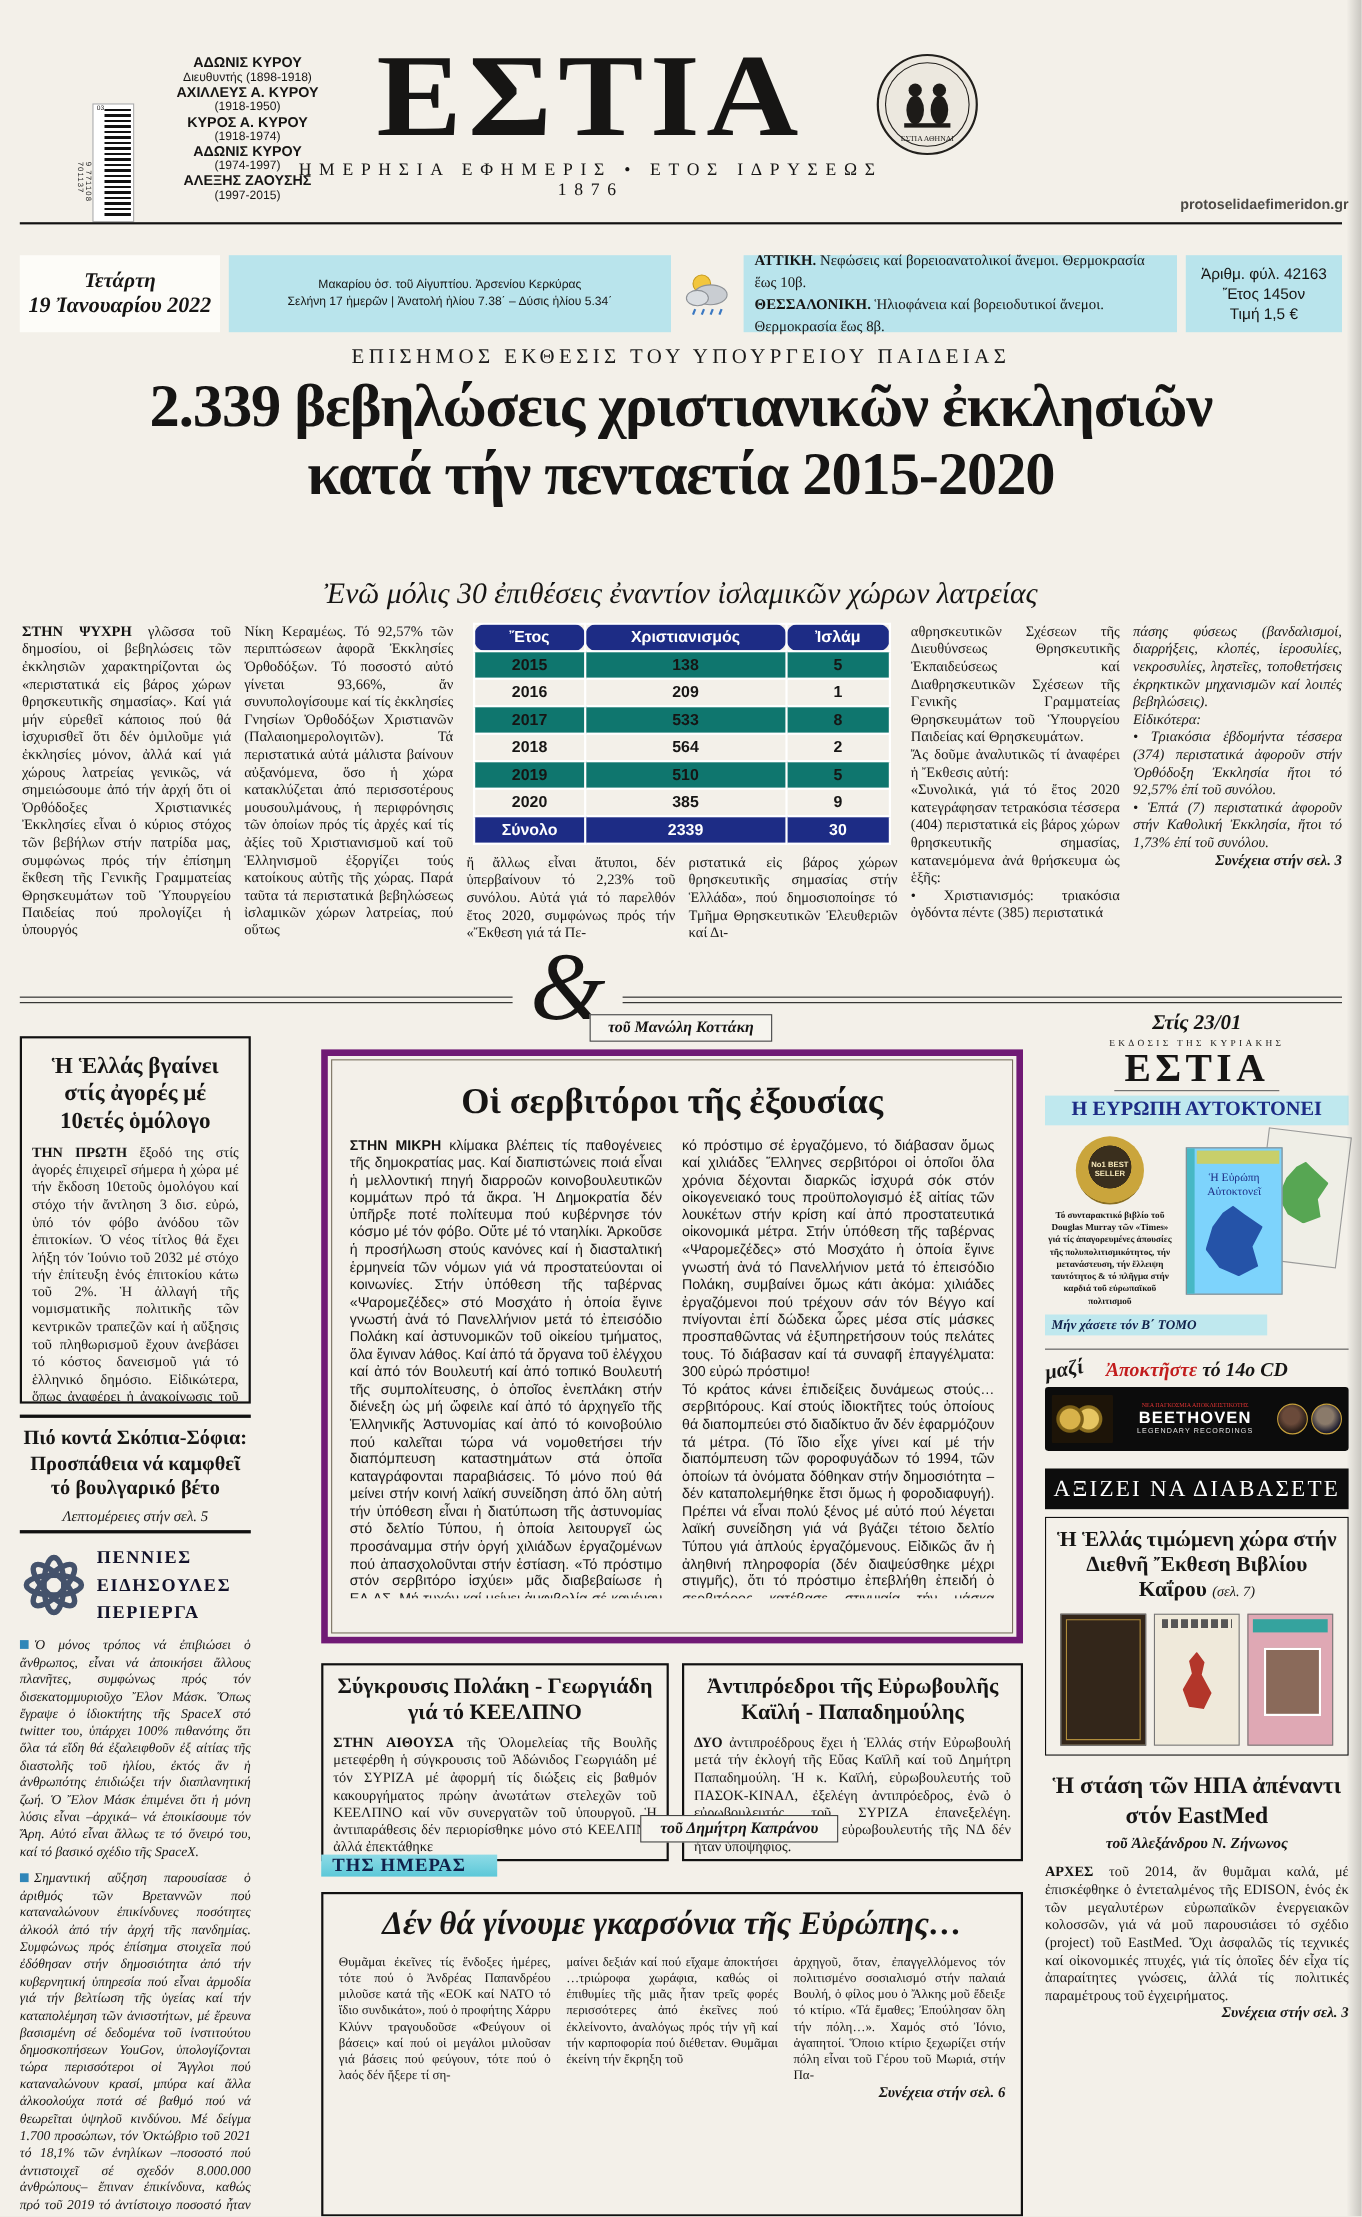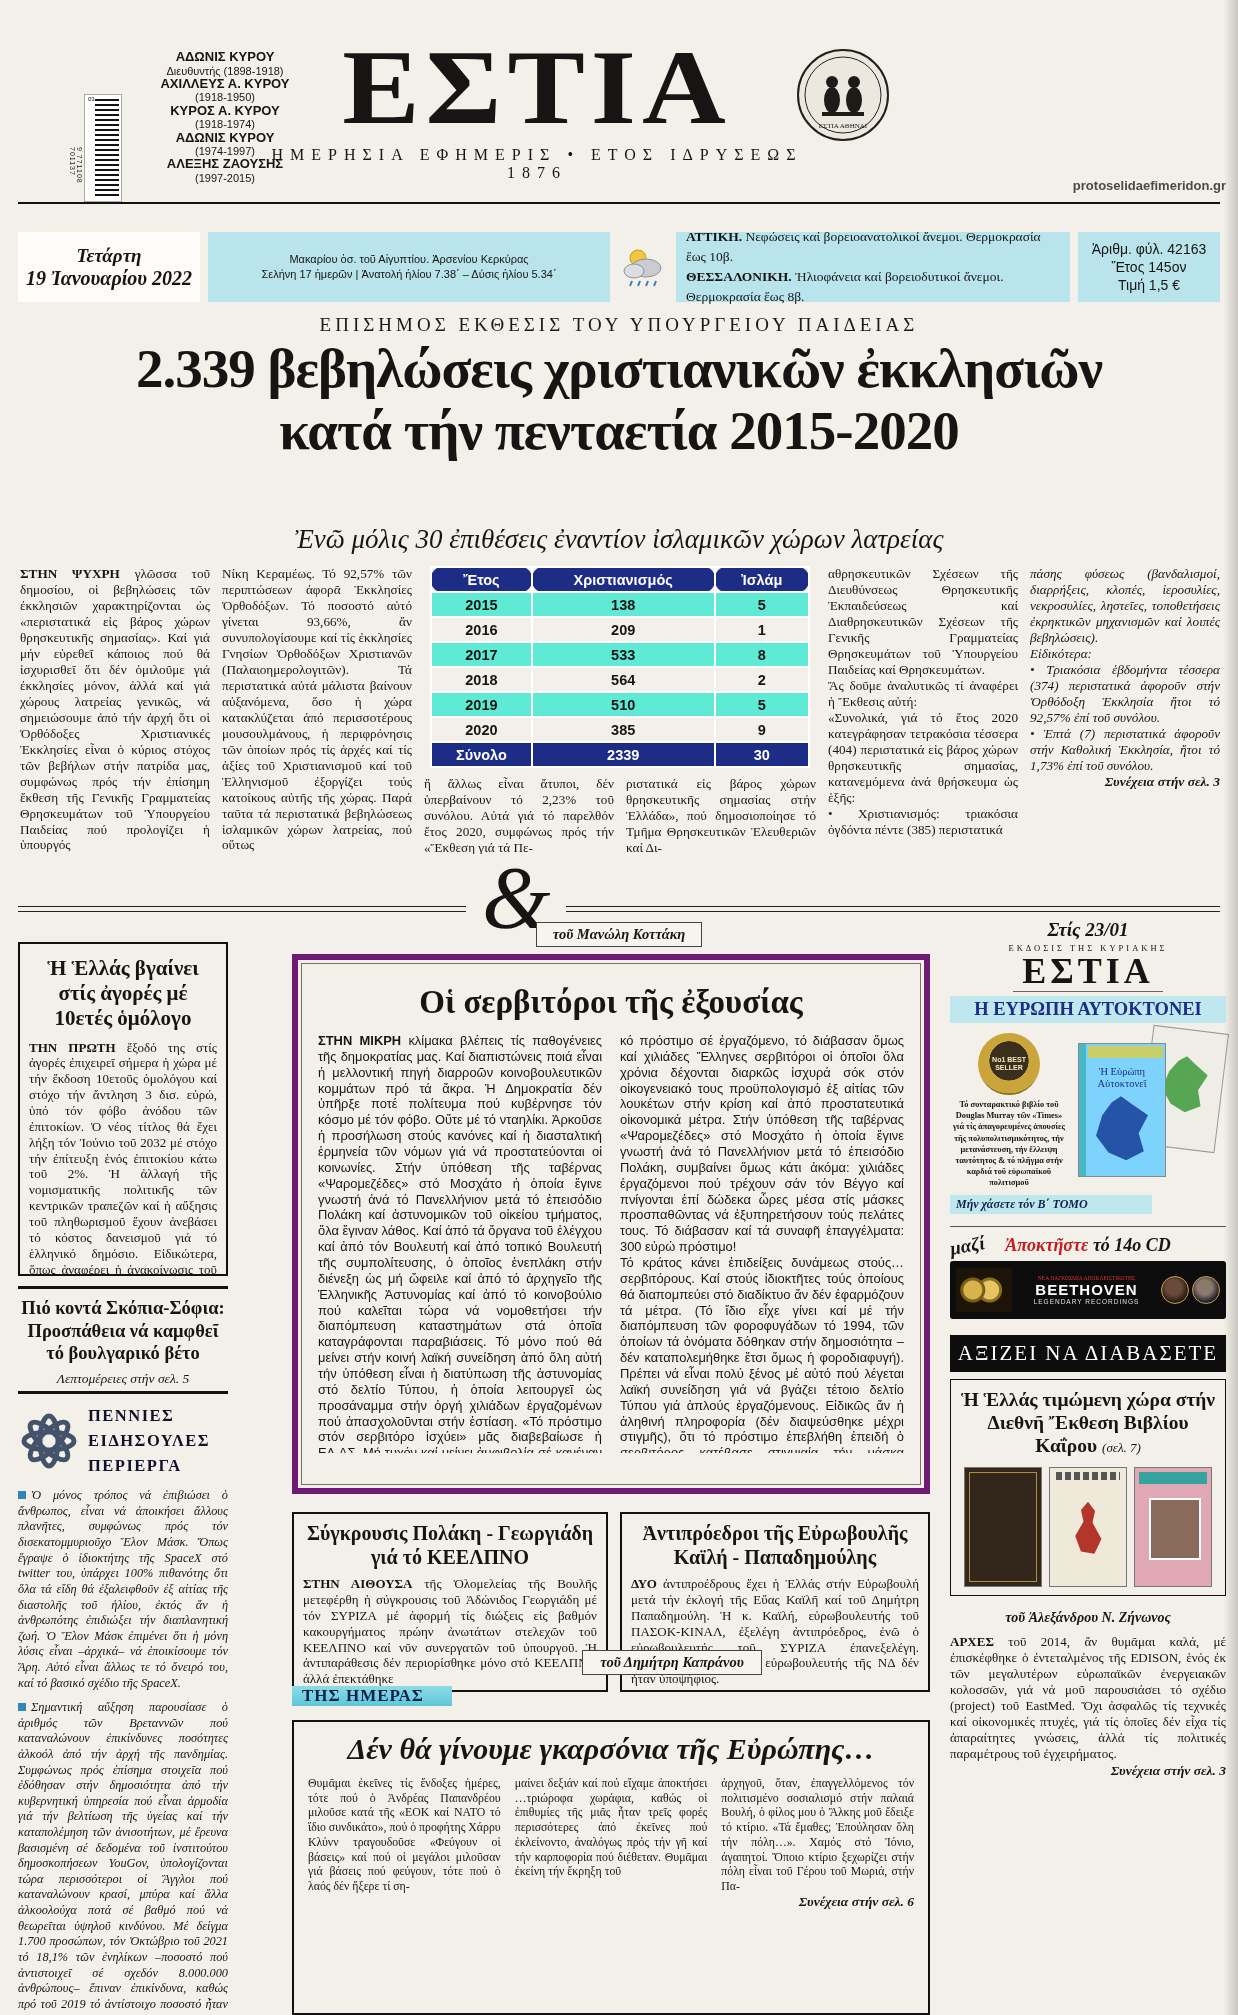--- a/index.html
+++ b/index.html
@@ -52,21 +52,21 @@
   .leadgrid{left:20px;top:566px;width:1200px;height:300px;display:flex;gap:12px;overflow:hidden;}
   .leadcol{width:190px;font-size:13.2px;line-height:1.21;overflow:hidden;}
   .leadmid{width:392px;}
   .leadmidcols{display:flex;gap:12px;}
   .leadmidcols .leadcol{height:116px;}
   .lead-in{font-weight:bold;}
   .leadtable{width:380px;border-collapse:collapse;margin:0 auto 8px auto;
       font-family:"Liberation Sans",sans-serif;font-weight:bold;text-align:center;}
   .leadtable td{border:2px solid #fff;padding:2px 4px;font-size:14.5px;height:19px;}
   .leadtable .hdr td{background:#1d2c85;color:#fff;border-radius:11px;}
-  .leadtable .alt td{background:#5eead4;}
+  .leadtable .alt td{background:#0f766e;}
   .leadtable .tot td{background:#1d2c85;color:#fff;}
   .cont{font-weight:bold;font-style:italic;font-size:13.5px;text-align:right;}
   .italic{font-style:italic;}
 
   
   .ampdiv{left:18px;top:868px;width:1202px;height:76px;}
   .ampdiv .l1{position:absolute;left:0;right:0;top:38px;border-top:1.5px solid #222;}
   .ampdiv .l2{position:absolute;left:0;right:0;top:43px;border-top:1px solid #222;}
   .amp{position:absolute;left:448px;top:-14px;font-size:88px;font-style:italic;background:#f3f0e9;
       padding:0 16px;line-height:1;}
@@ -486,19 +486,20 @@
             <div class="fig"></div>
           </div>
         <div class="cover c3">
             <div class="strip"></div>
             <div class="ph"></div>
           </div>
       </div>
     </div>
 
     <div class="eastmed">
+      <h2>Ἡ στάση τῶν ΗΠΑ ἀπέναντι στόν EastMed</h2>
       <div class="by">τοῦ Ἀλεξάνδρου Ν. Ζήνωνος</div>
       <div class="body just"><span class="lead-in">ΑΡΧΕΣ</span><span> τοῦ 2014, ἄν θυμᾶμαι καλά, μέ ἐπισκέφθηκε ὁ ἐντεταλμένος τῆς EDISON, ἑνός ἐκ τῶν μεγαλυτέρων εὐρωπαϊκῶν ἐνεργειακῶν κολοσσῶν, γιά νά μοῦ παρουσιάσει τό σχέδιο (project) τοῦ EastMed. Ὄχι ἀσφαλῶς τίς τεχνικές καί οἰκονομικές πτυχές, γιά τίς ὁποῖες δέν εἶχα τίς ἀπαραίτητες γνώσεις, ἀλλά τίς πολιτικές παραμέτρους τοῦ ἐγχειρήματος.</span></div>
       <div class="cont">Συνέχεια στήν σελ. 3</div>
     </div>
   </div>
 
 </div>
 
 </body></html>

